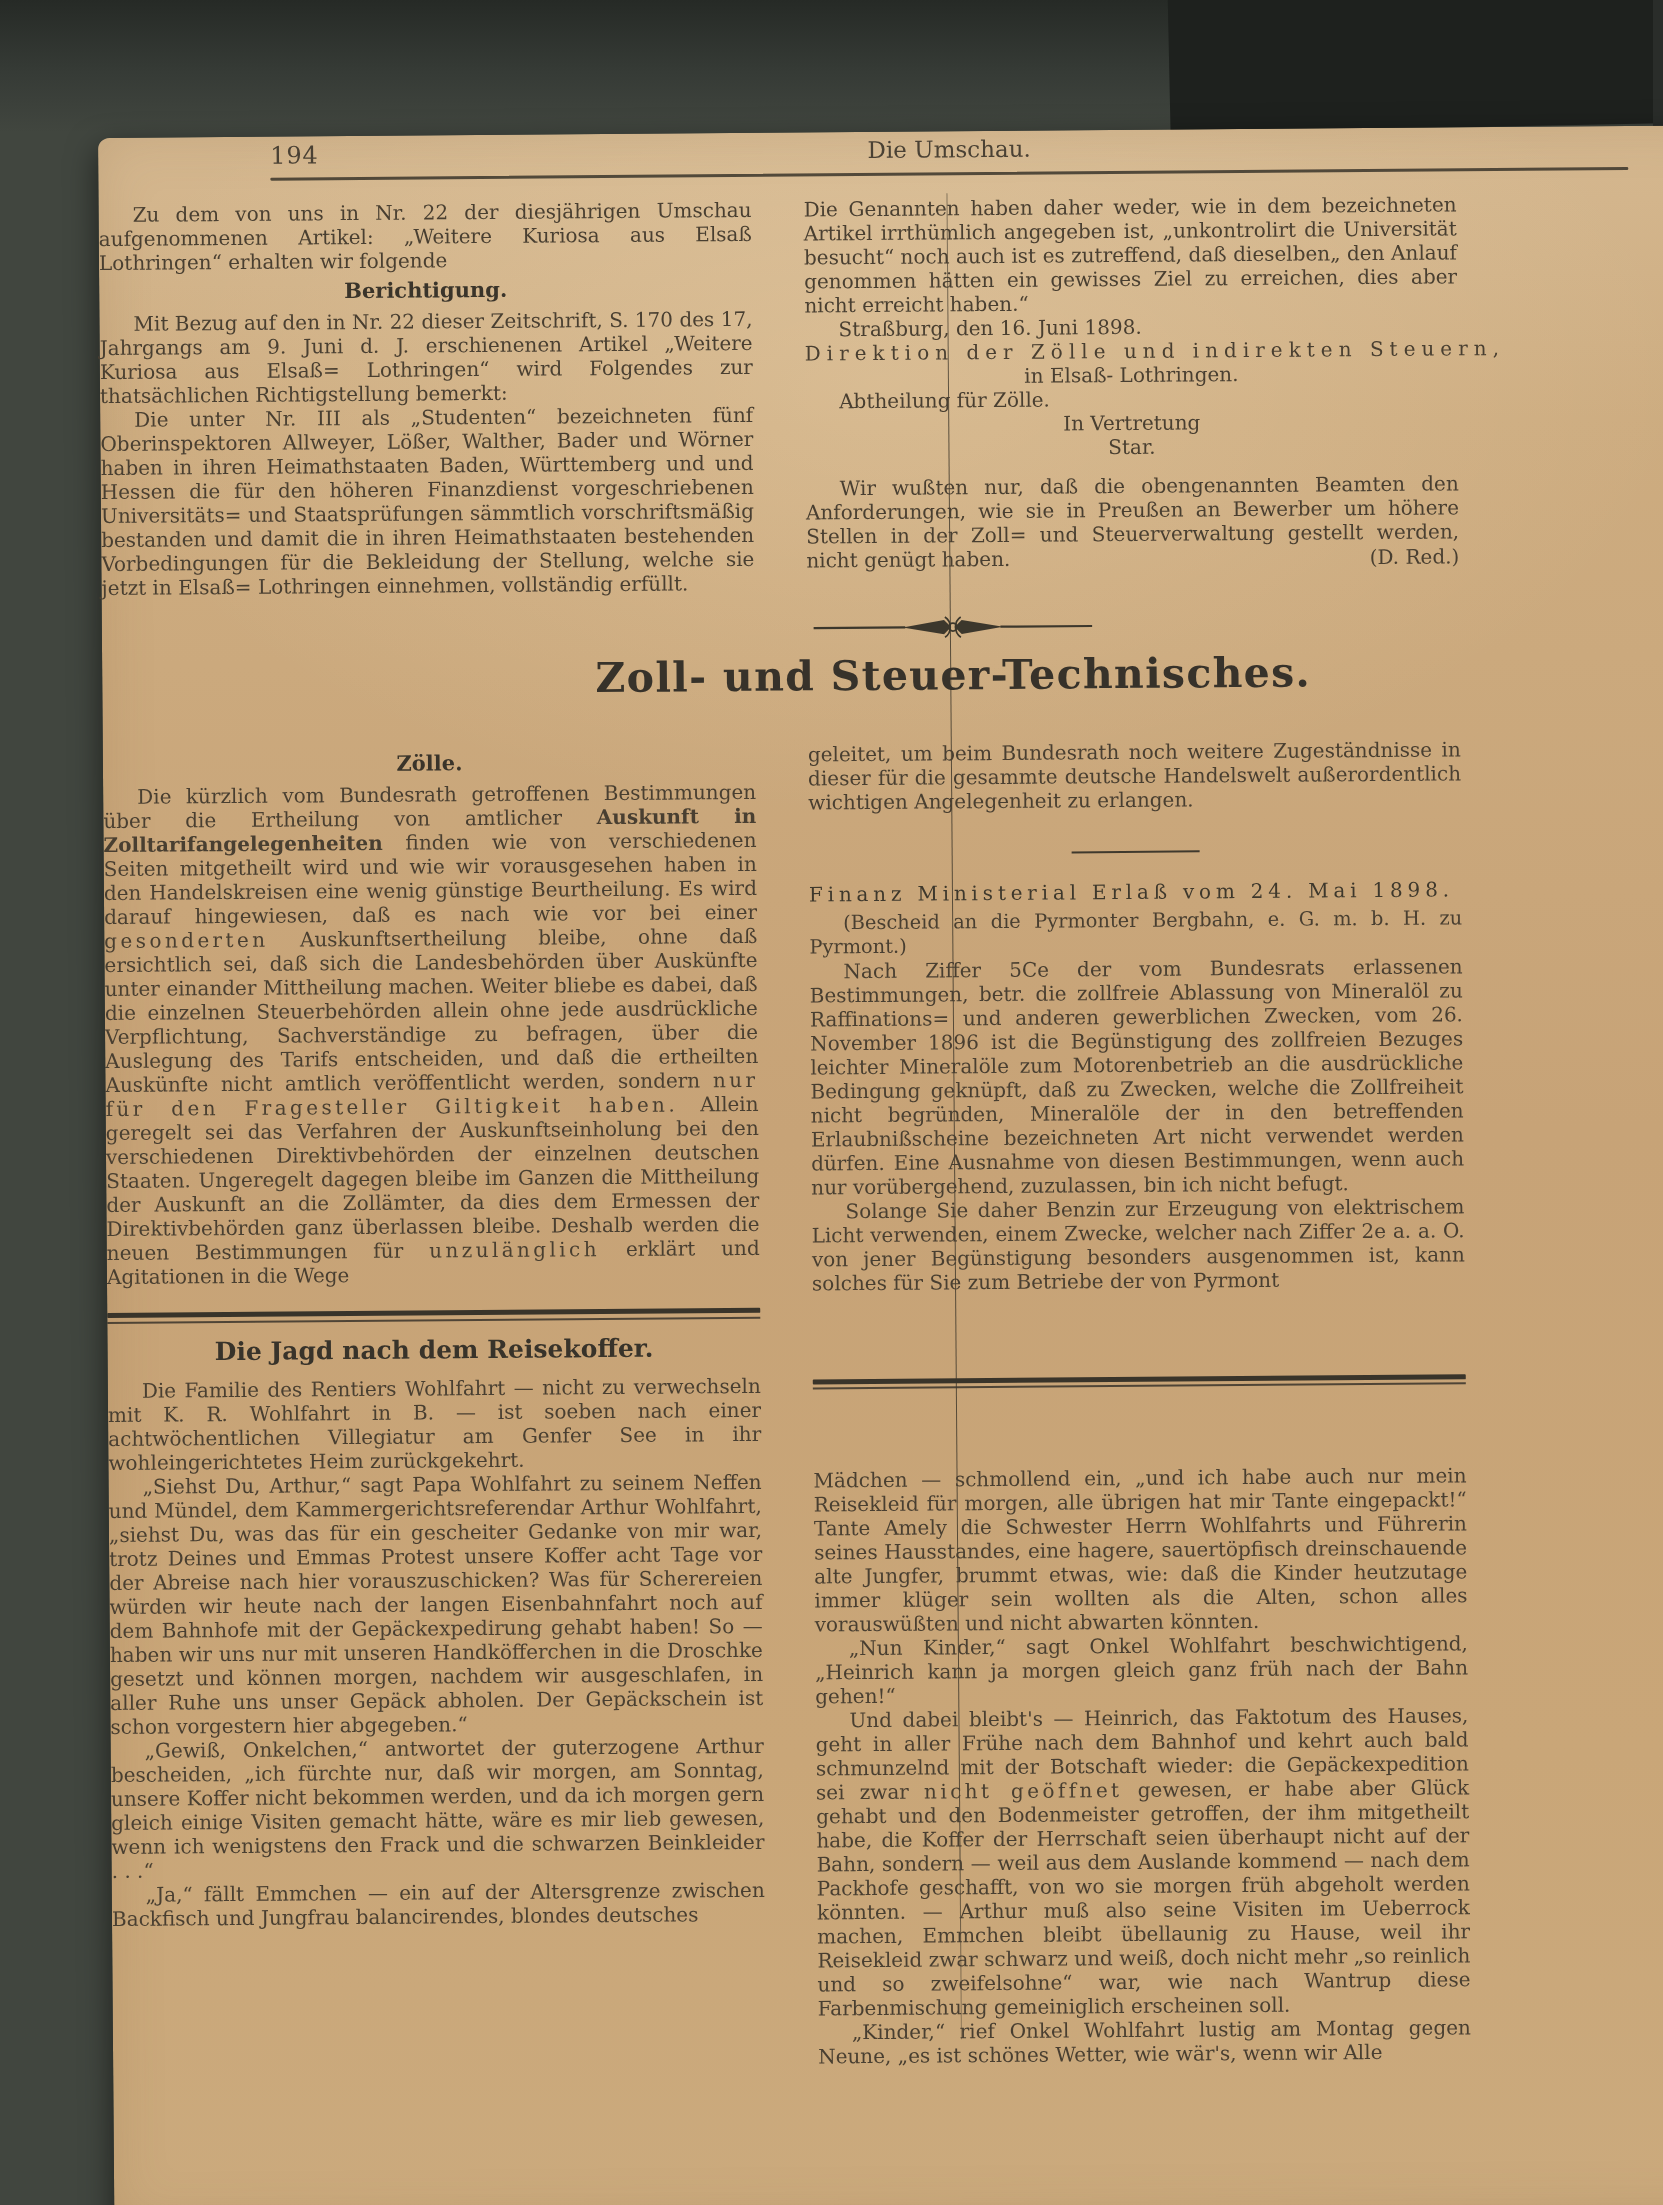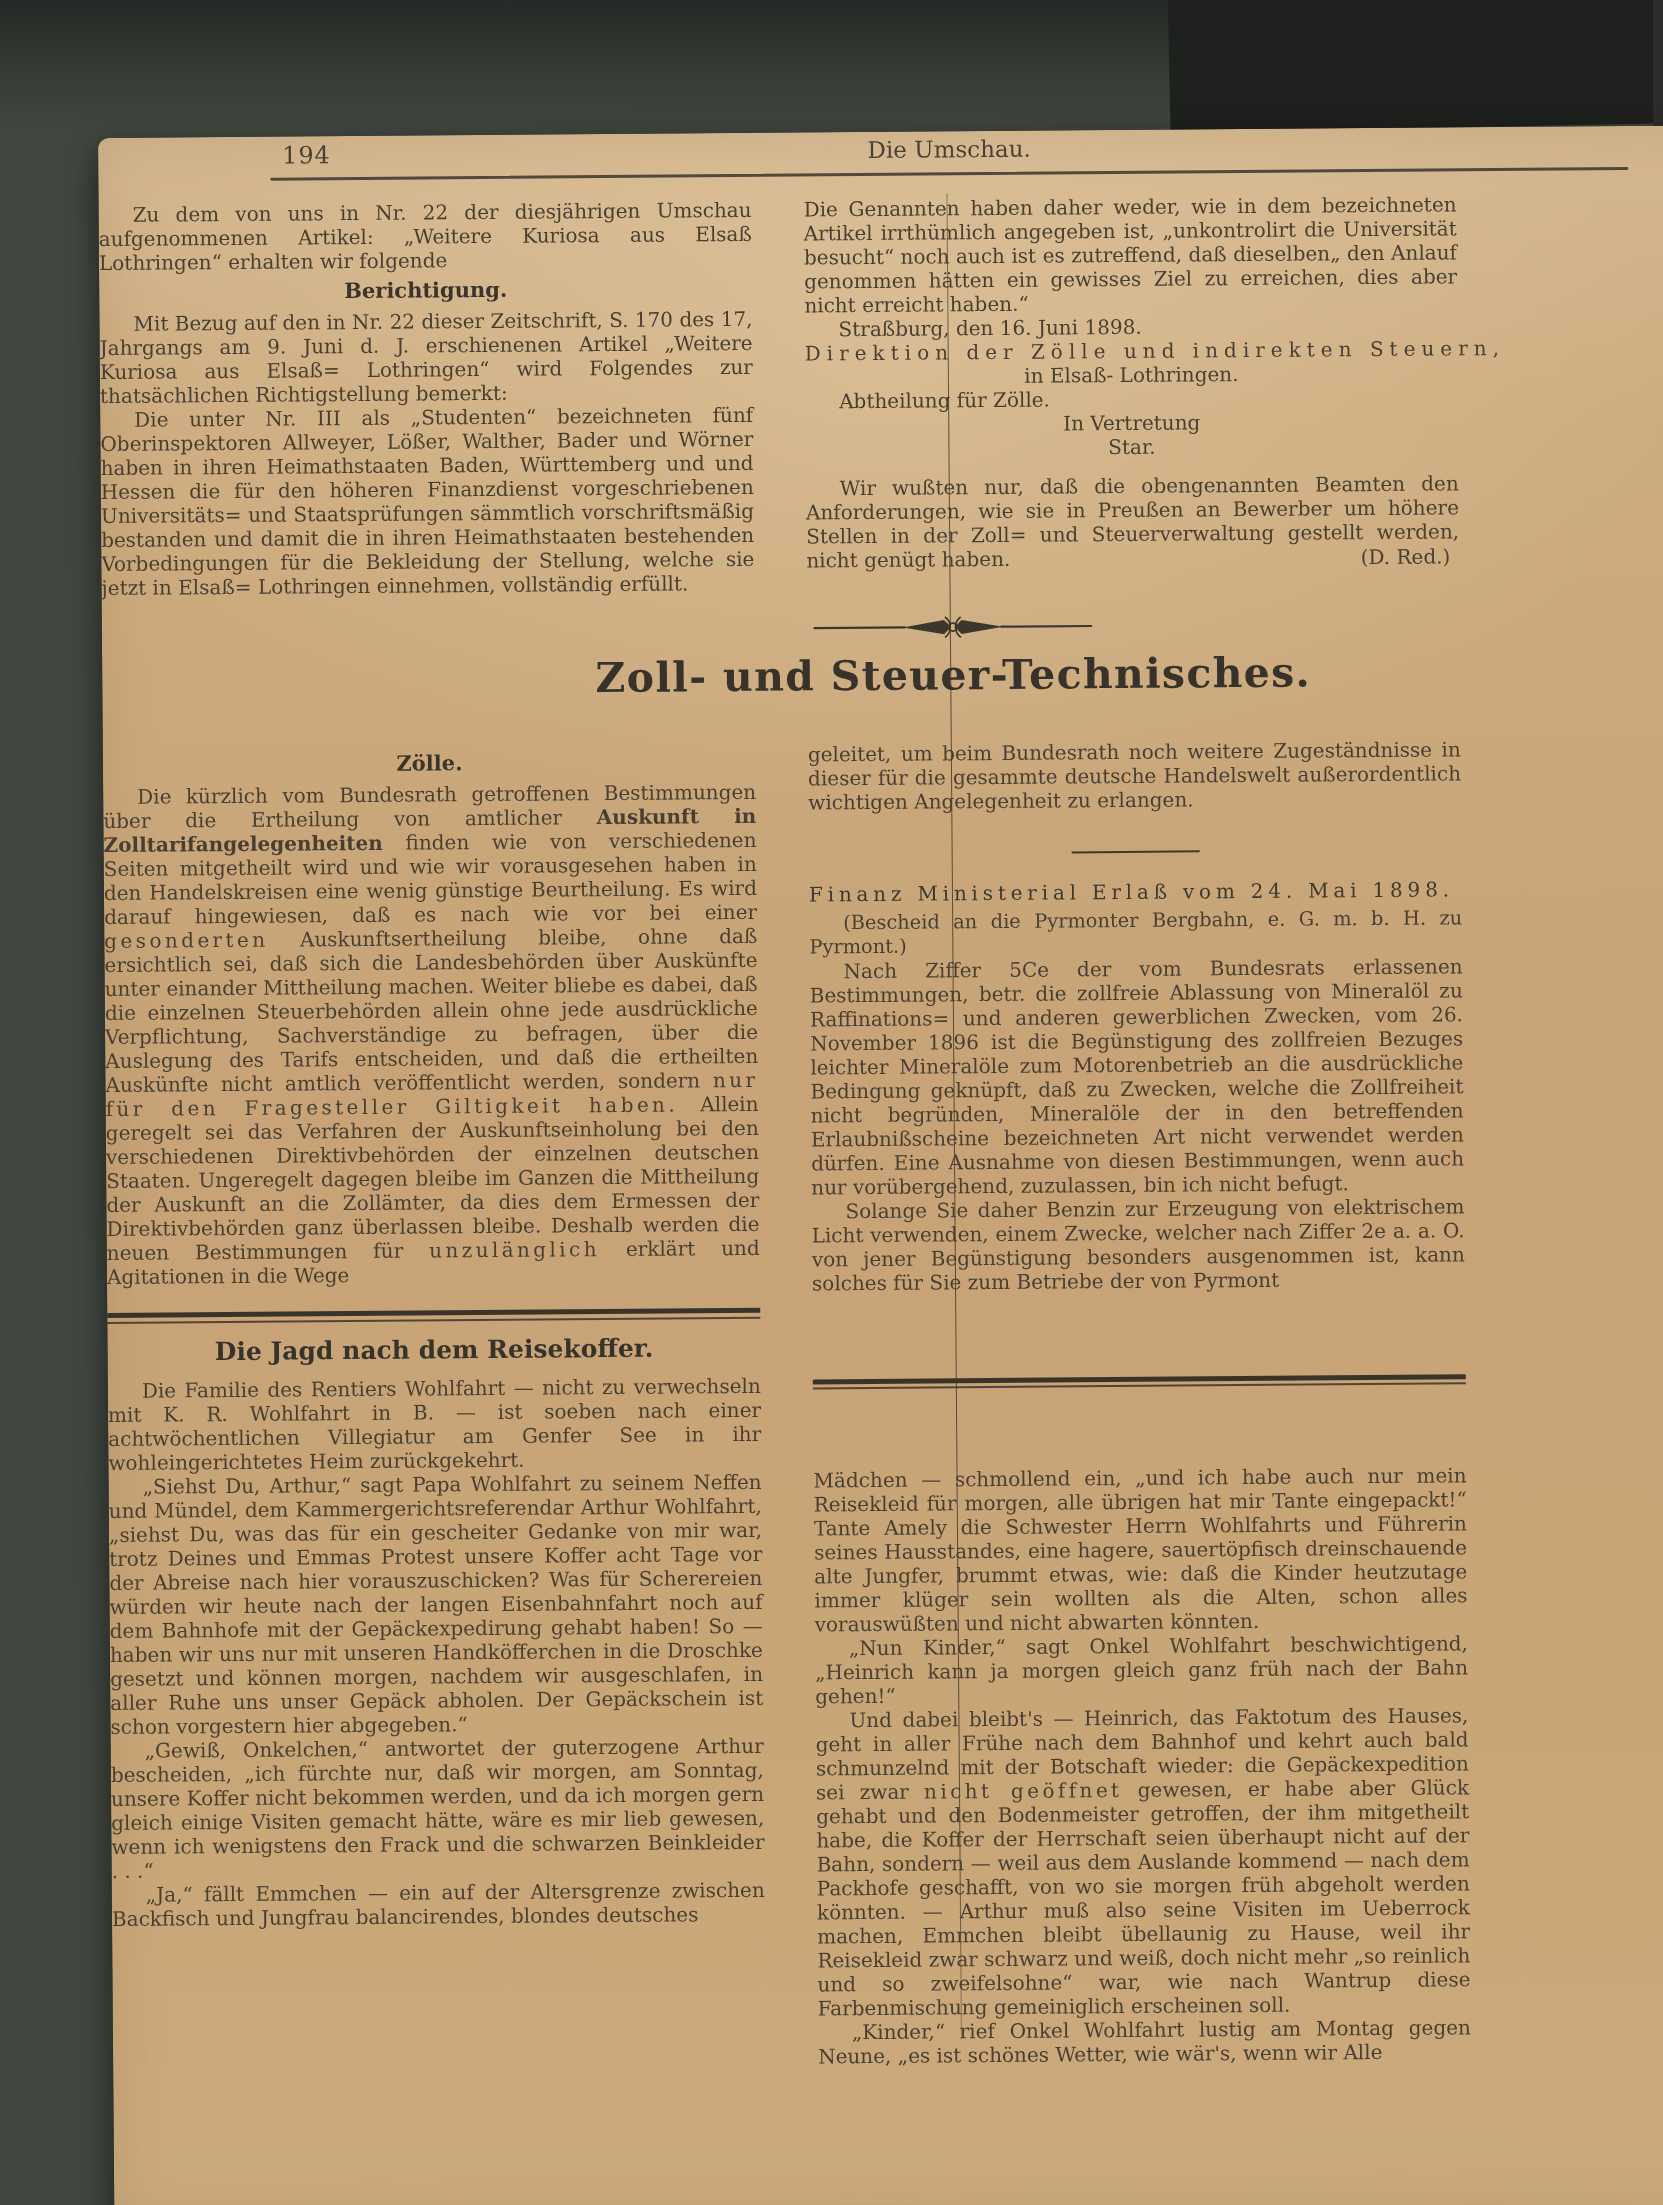--- a/index.html
+++ b/index.html
@@ -20,21 +20,21 @@
       linear-gradient(180deg,#d5b890 0%,#cdac80 14%,#c7a377 48%,#c9a678 78%,#cbaa7d 100%);
     border-radius:11.5px 42px 4.4px 4.4px;
     transform:rotate(-0.45deg);transform-origin:0 0;
     box-shadow:0 10.6px 31px rgba(0,0,0,0.55), inset 0 0 53px rgba(120,86,48,0.18);
     color:#473e30;}
 
   .textblock{position:absolute;left:172px;width:1358px;}
 
   
   .pg-header{top:1.8px;height:31px;}
-  .pg-num{position:absolute;left:0;top:3.5px;font-size:24px;letter-spacing:0.9px;color:#4a4134;margin-left:12px;}
+  .pg-num{position:absolute;left:0;top:3.5px;font-size:24px;letter-spacing:0.9px;color:#4a4134;}
   .pg-title{position:absolute;left:0;right:0;top:3.5px;text-align:center;font-size:23px;color:#4a4134;}
   .header-rule{position:absolute;left:172px;top:41px;width:1358px;height:2.6px;
     background:#3f392d;border-radius:1.3px;opacity:.88;}
 
   
   .col{position:absolute;width:653px;font-size:20px;line-height:24px;text-align:justify;
        color:#493f31;}
   .col p{margin:0;text-indent:34px;}
   .col p.noindent{text-indent:0;}
   .vdivider{position:absolute;left:848px;top:62px;width:1.3px;height:1846px;
@@ -43,21 +43,21 @@
   .tl-col{left:0px;top:65px;}
   .tr-col{left:705px;top:65px;width:653px;}
 
   .h-small{font-weight:bold;text-align:center;font-size:21px;margin:6.2px 0 7px 0;color:#3a342a;}
 
   .dateline{text-indent:40px;text-align:left;}
   .sig-sperr{letter-spacing:0.30em;text-align:left;white-space:nowrap;}
   .sig-center{text-align:center;text-indent:0 !important;}
   .sig-left{text-indent:28px;text-align:left;}
   .note-wrap{position:relative;margin-top:15px;}
-  .note-attr{position:absolute;right:9px;bottom:-0.9px;}
+  .note-attr{position:absolute;right:0;bottom:-0.9px;}
 
   
   .ornament-row{top:483px;text-align:center;}
   .section-title{top:520px;text-align:center;font-size:41px;font-weight:bold;
     color:#37322a;letter-spacing:1.3px;}
 
   .ml-col{left:0px;top:610px;}
   .mr-col{left:705px;top:610px;width:653px;}
 
   .sperr{letter-spacing:0.17em;}

